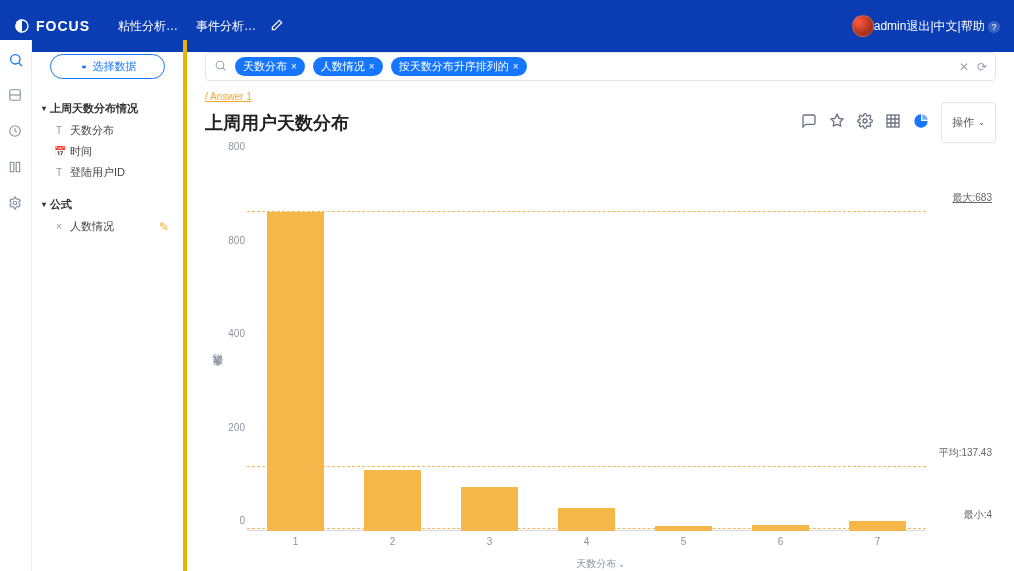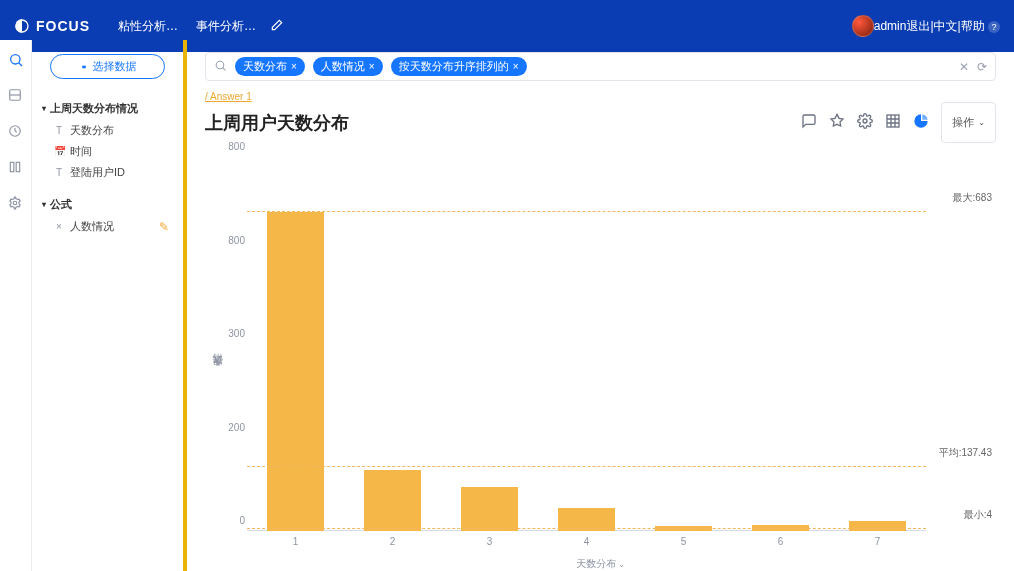--- a/index.html
+++ b/index.html
@@ -239,25 +239,25 @@
           </div>
           <div class="bar-slot">
             <div class="bar" style="height: 1.5%;"></div>
           </div>
           <div class="bar-slot">
             <div class="bar" style="height: 2.75%;"></div>
           </div>
         </div>
     <div class="ytick" style="bottom: 0%;">0</div>
         <div class="ytick" style="bottom: 25%; margin-top: 16px;">200</div>
-        <div class="ytick" style="bottom: 50%;">300</div>
+        <div class="ytick" style="bottom: 50%;">400</div>
         <div class="ytick" style="bottom: 75%;">800</div>
         <div class="ytick" style="bottom: 100%;">800</div>
         <div class="hline" style="bottom: 85.375%;"></div>
-        <div class="hlabel" style="bottom: 85.375%;">最大:683</div>
+        <div class="hlabel" style="bottom: 85.375%; text-decoration: underline;">最大:683</div>
         <div class="hline" style="bottom: 17.1788%;"></div>
         <div class="hlabel" style="bottom: 17.1788%;">平均:137.43</div>
         <div class="hline" style="bottom: 0.5%;"></div>
         <div class="hlabel" style="bottom: 0.5%;">最小:4</div>
         <div class="xtick" style="left: 7.14286%;">1</div>
         <div class="xtick" style="left: 21.4286%;">2</div>
         <div class="xtick" style="left: 35.7143%;">3</div>
         <div class="xtick" style="left: 50%;">4</div>
         <div class="xtick" style="left: 64.2857%;">5</div>
         <div class="xtick" style="left: 78.5714%;">6</div>

